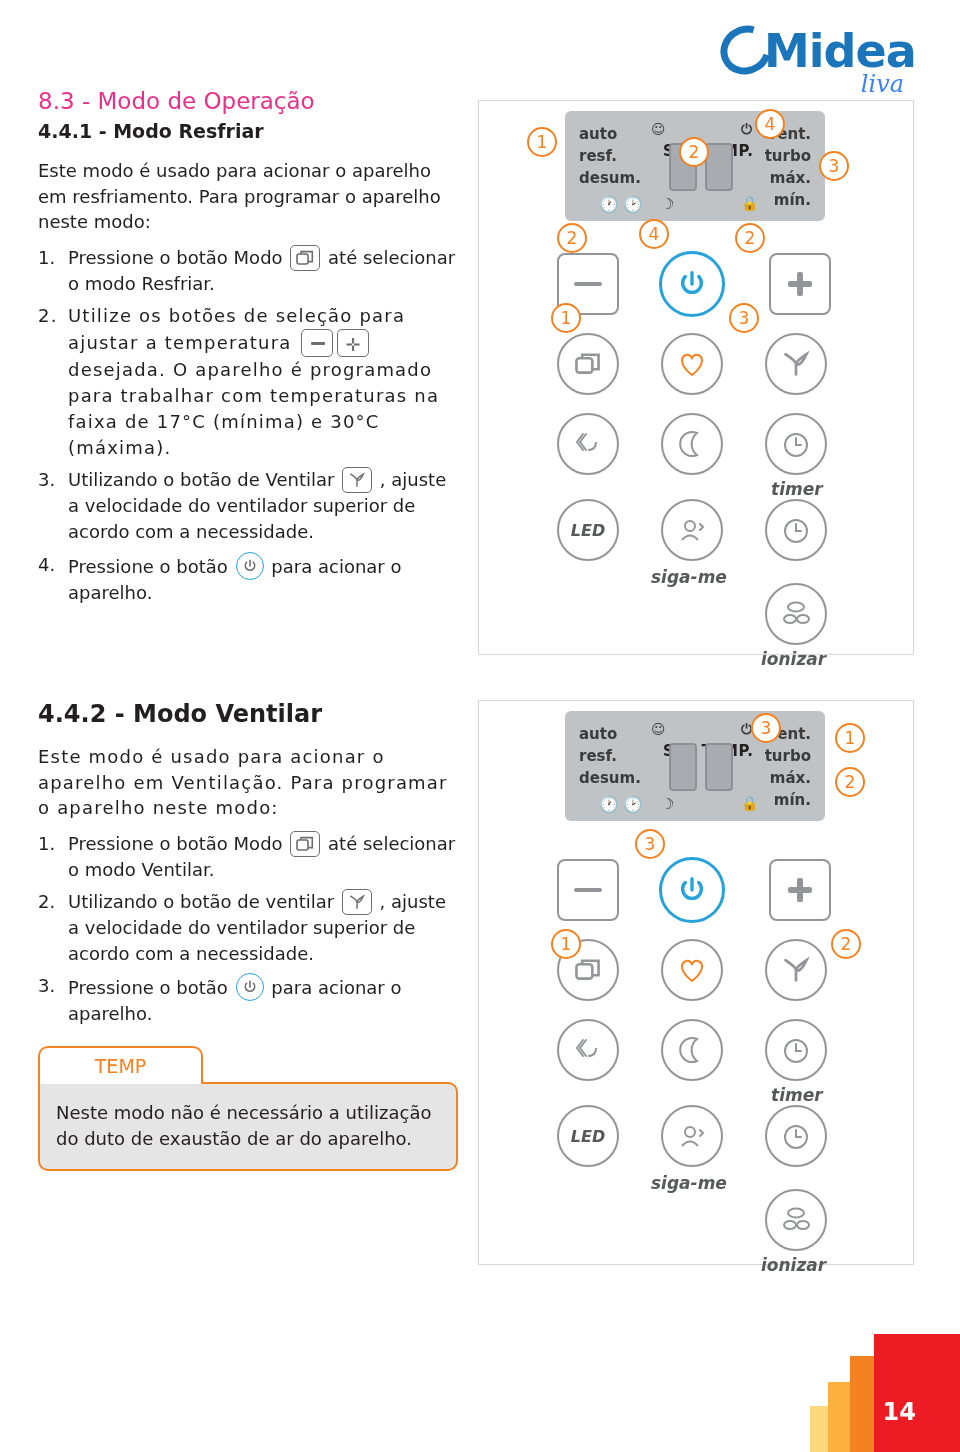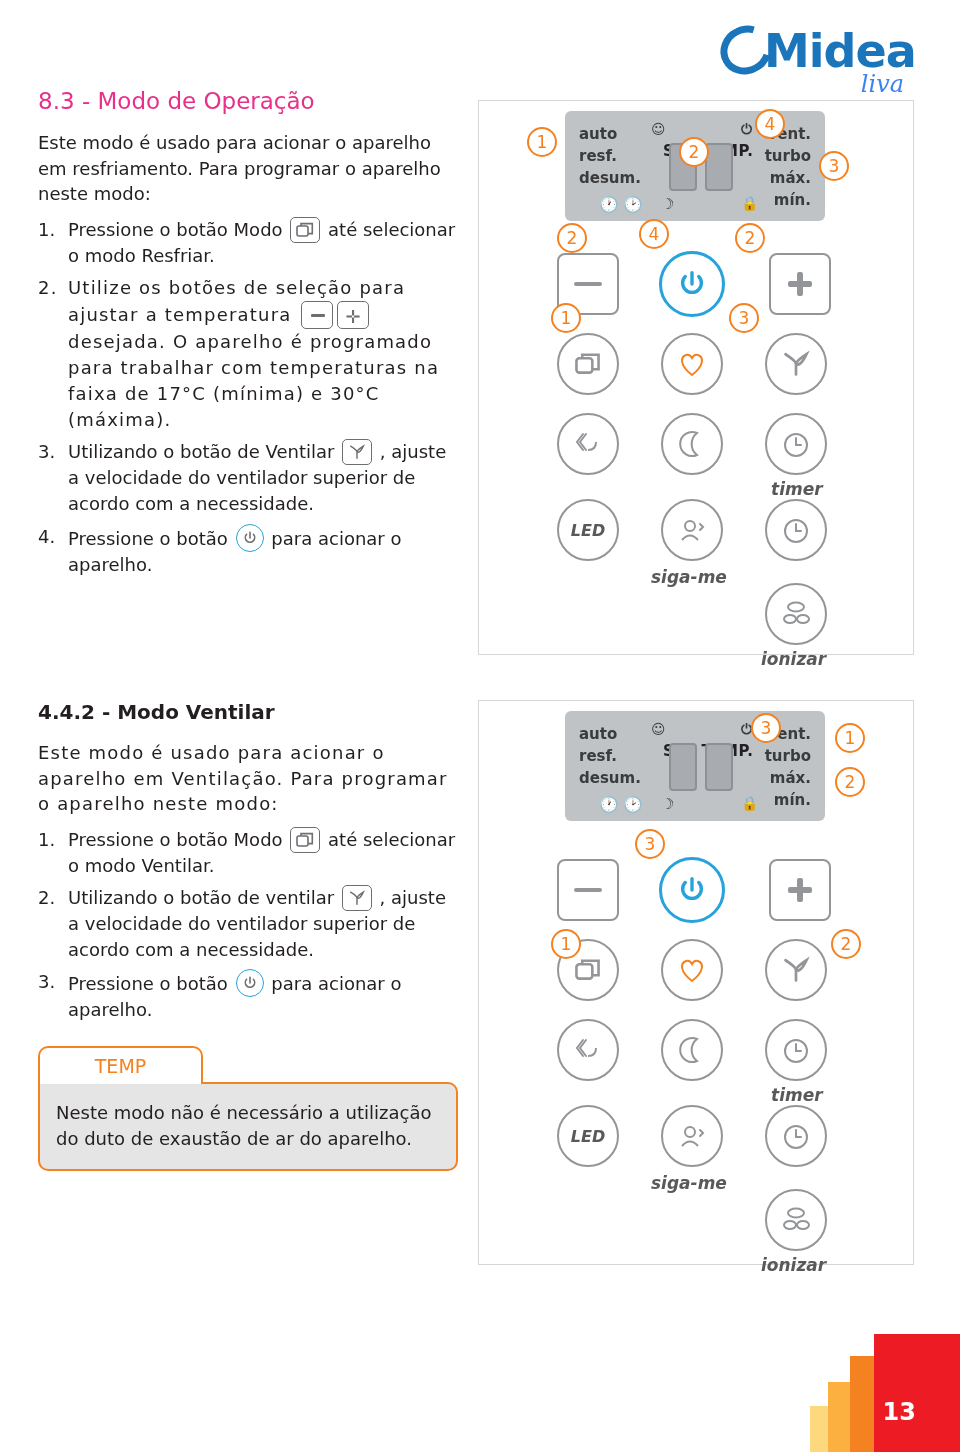--- a/index.html
+++ b/index.html
@@ -102,20 +102,21 @@
 <div class="page">
 
   <div class="logo">
     <div class="logo-swoosh"></div>
     <div class="logo-text">Midea</div>
     <div class="logo-sub">liva</div>
   </div>
 
   <div class="col-left">
     <h1 class="sec">8.3 - Modo de Operação</h1>
+    <h2 class="sub">4.4.1 - Modo Resfriar</h2>
     <p class="body">Este modo é usado para acionar o aparelho em resfriamento. Para programar o aparelho neste modo:</p>
 
     <ol class="steps">
       <li>
         <span class="num">1.</span>
         <span>Pressione o botão Modo</span>
         <span class="chip">
           <svg width="18" height="16" viewBox="0 0 18 16">
               <rect x="1" y="4" width="11" height="10" rx="2" fill="none" stroke="#6d6e71" stroke-width="1.6"></rect>
               <path d="M5 4 V1.6 H16.3 V11.6 H12.2" fill="none" stroke="#6d6e71" stroke-width="1.6"></path>
@@ -150,21 +151,21 @@
               <path d="M8 2 V8" stroke="#6d6e71" stroke-width="1.7" fill="none" stroke-linecap="round"></path>
               <path d="M4.4 4 A5 5 0 1 0 11.6 4" stroke="#6d6e71" stroke-width="1.7" fill="none" stroke-linecap="round"></path>
             </svg>
         </span>
         <span>para acionar o aparelho.</span>
       </li>
     </ol>
   </div>
 
   <div class="col-left" style="top:700px;">
-    <h2 class="sub" style="font-size:20px;margin-bottom:12px;">4.4.2 - Modo Ventilar</h2>
+    <h2 class="sub" style="font-size:24px;margin-bottom:12px;">4.4.2 - Modo Ventilar</h2>
     <p class="body tight">Este modo é usado para acionar o aparelho em Ventilação. Para programar o aparelho neste modo:</p>
 
     <ol class="steps">
       <li>
         <span class="num">1.</span>
         <span>Pressione o botão Modo</span>
         <span class="chip">
           <svg width="18" height="16" viewBox="0 0 18 16">
               <rect x="1" y="4" width="11" height="10" rx="2" fill="none" stroke="#6d6e71" stroke-width="1.6"></rect>
               <path d="M5 4 V1.6 H16.3 V11.6 H12.2" fill="none" stroke="#6d6e71" stroke-width="1.6"></path>
@@ -430,15 +431,15 @@
     </div>
     <div class="btnlabel" style="left:282px; top:554px;">ionizar</div>
   </div>
 
   <div class="corner">
     <i class="c4"></i>
     <i class="c3"></i>
     <i class="c2"></i>
     <i class="c1"></i>
   </div>
-  <div class="pagenum">13</div>
+  <div class="pagenum">14</div>
 
 </div>
 
 </body></html>

